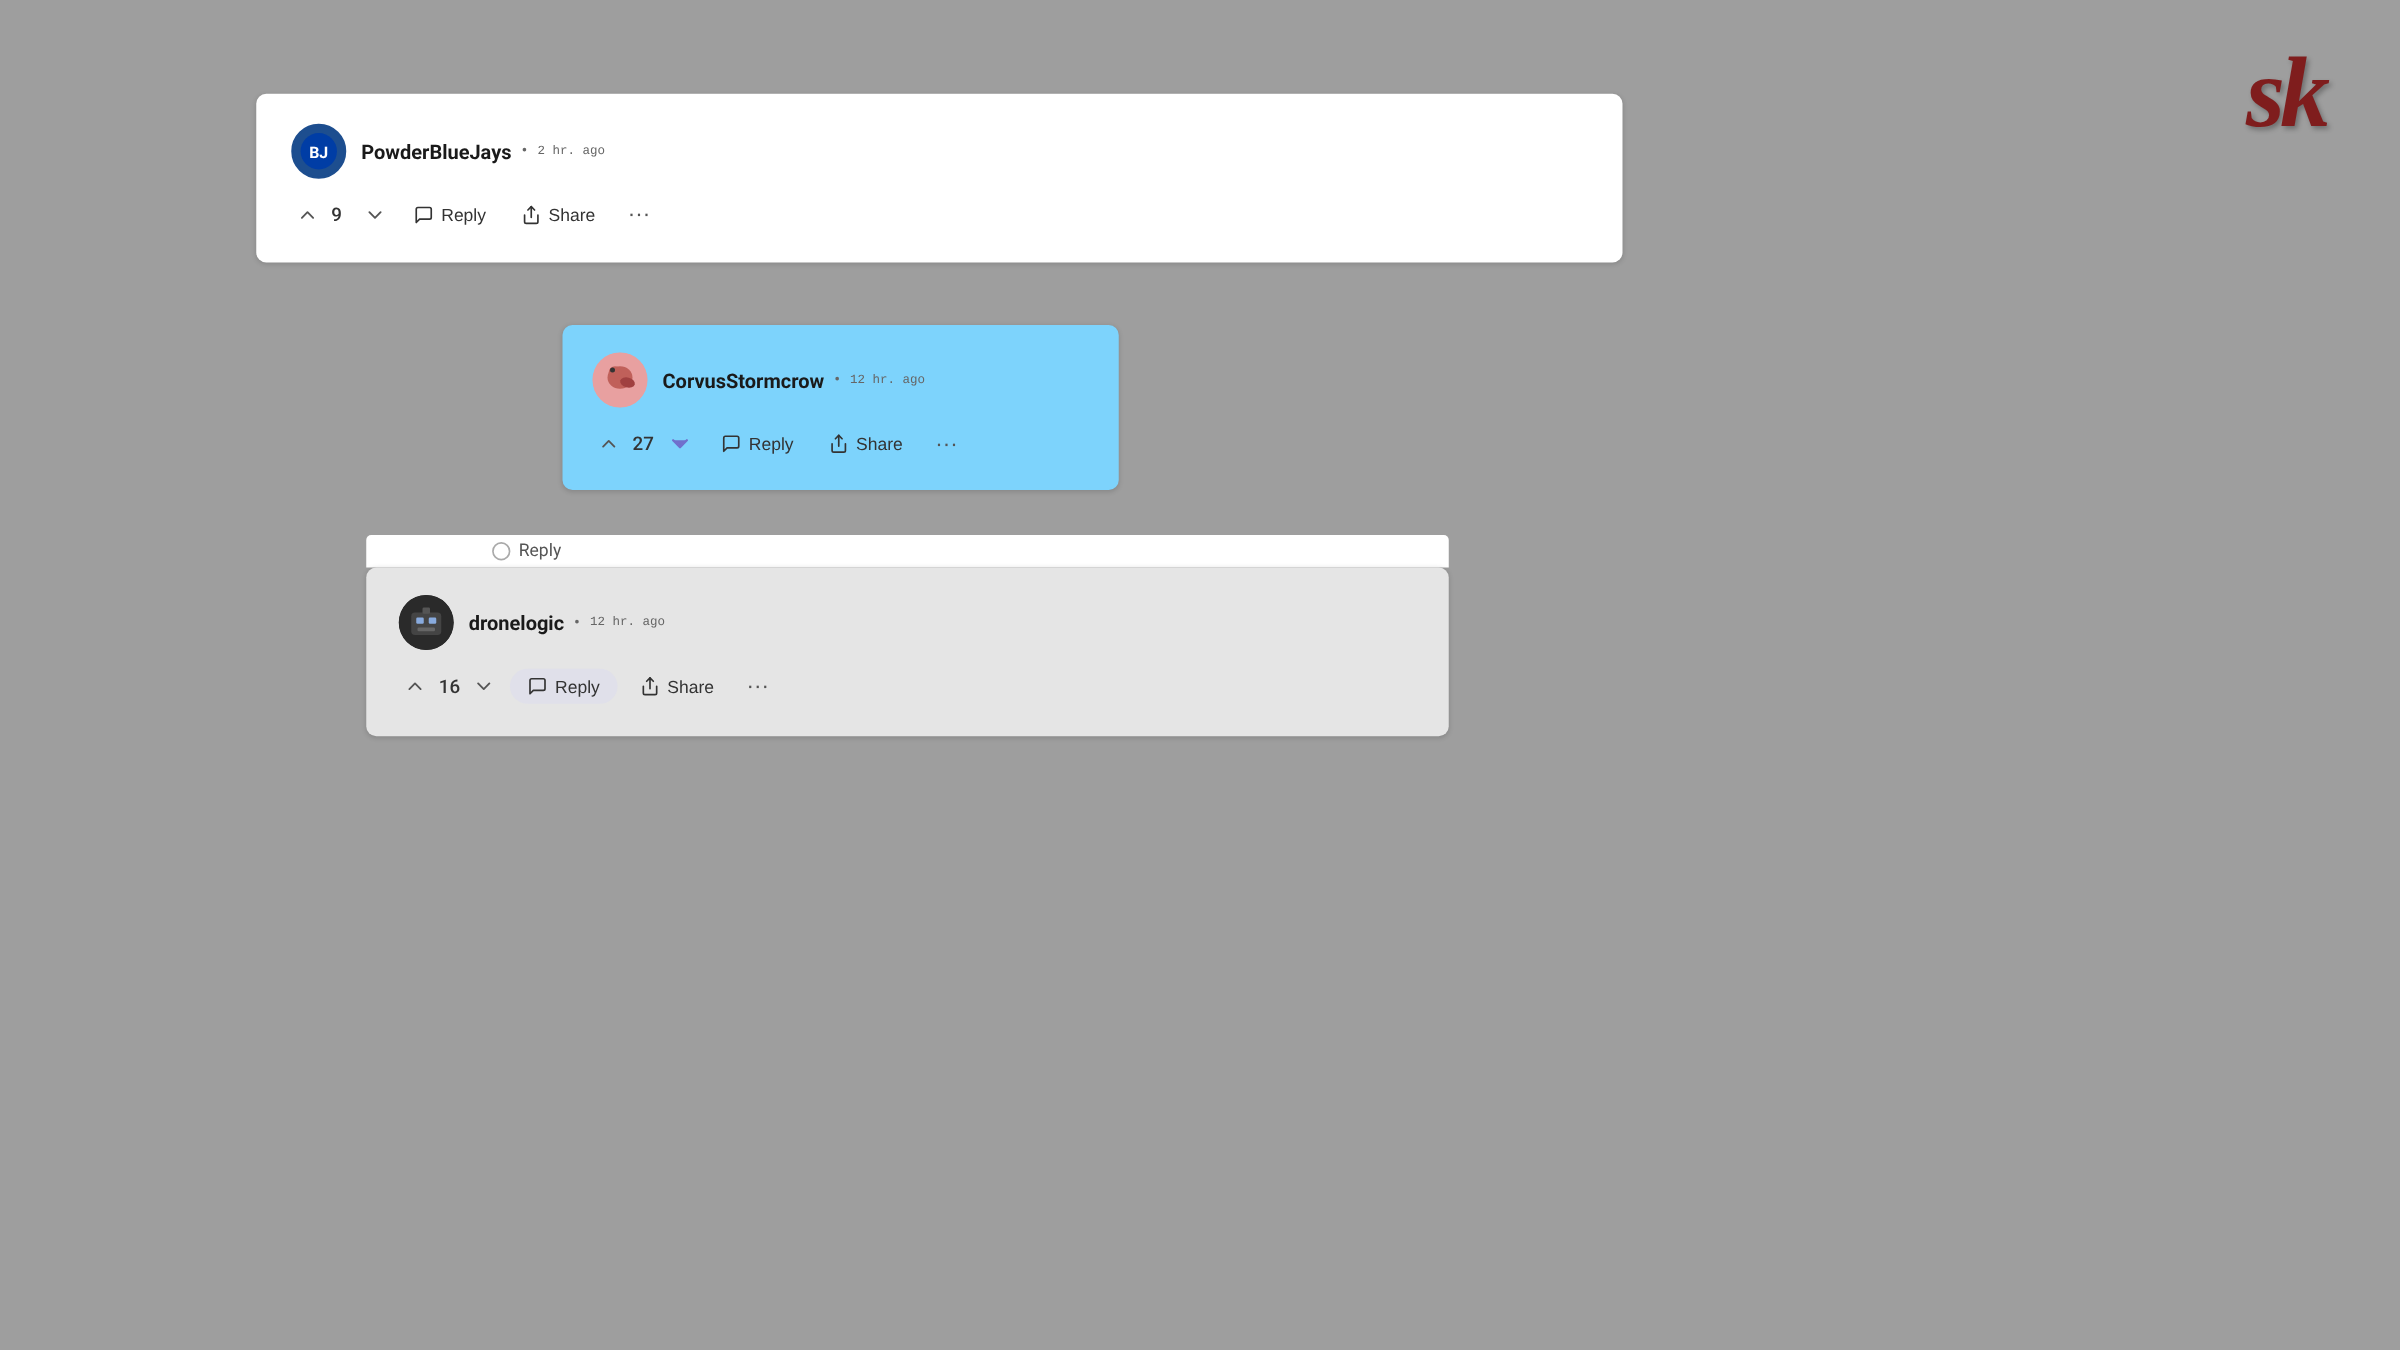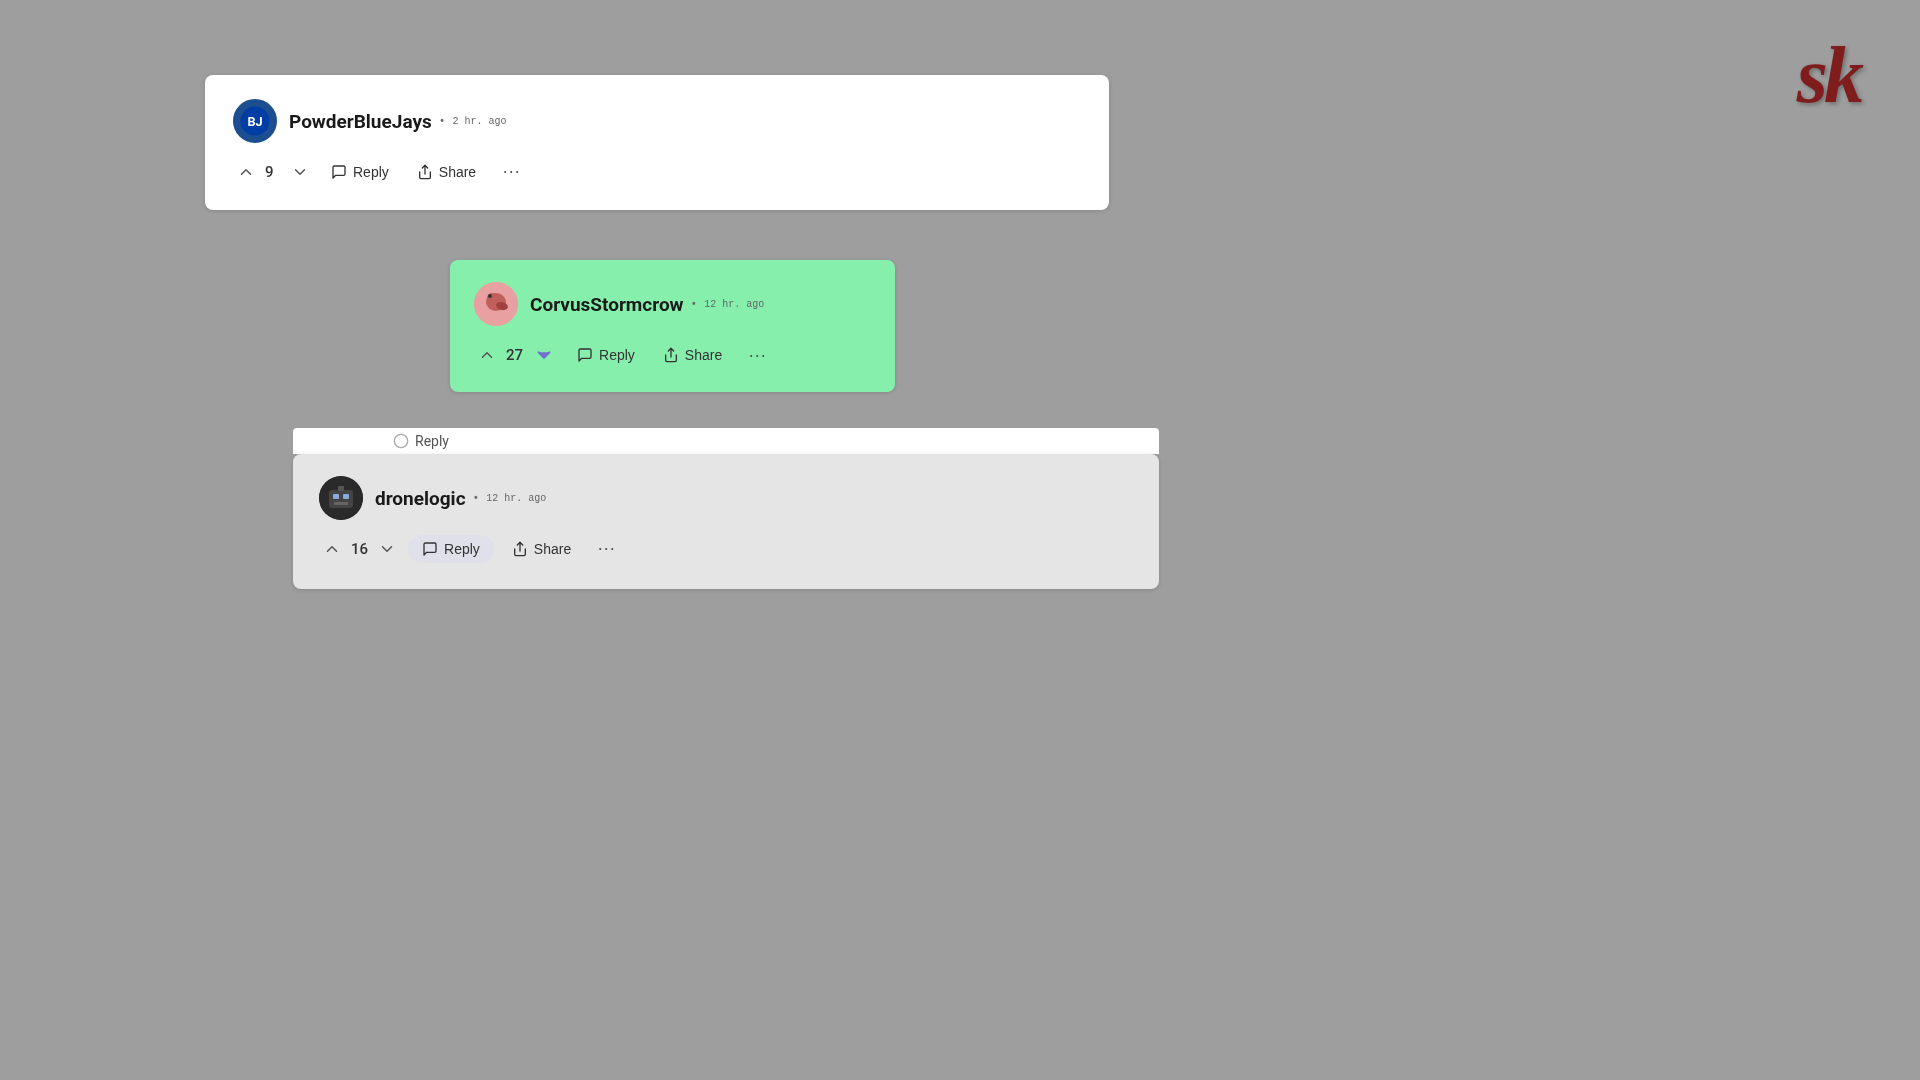--- a/index.html
+++ b/index.html
@@ -25,34 +25,34 @@
       letter-spacing: -4px;
       text-shadow: 2px 2px 4px rgba(0,0,0,0.3);
       font-family: Georgia, serif;
     }
 
     
     .comment-card-1 {
       position: absolute;
       top: 75px;
       left: 205px;
-      width: 904px;
+      width: 1093px;
       background: white;
       border-radius: 8px;
       padding: 24px 28px;
       box-shadow: 0 1px 4px rgba(0,0,0,0.15);
     }
 
     
     .comment-card-2 {
       position: absolute;
       top: 260px;
       left: 450px;
       width: 445px;
-      background: #86efac;
+      background: #7dd3fc;
       border-radius: 8px;
       padding: 22px 24px;
       box-shadow: 0 1px 4px rgba(0,0,0,0.15);
     }
 
     
     .comment-card-3 {
       position: absolute;
       top: 446px;
       left: 293px;
@@ -97,21 +97,21 @@
     }
 
     .user-info {
       display: flex;
       align-items: center;
       gap: 8px;
     }
 
     .username {
       font-weight: 700;
-      font-size: 19px;
+      font-size: 16px;
       color: #1a1a1a;
     }
 
     .time {
       color: #666;
       font-size: 10px;
       font-family: Liberation Mono, monospace;
     }
 
     .comment-body {

